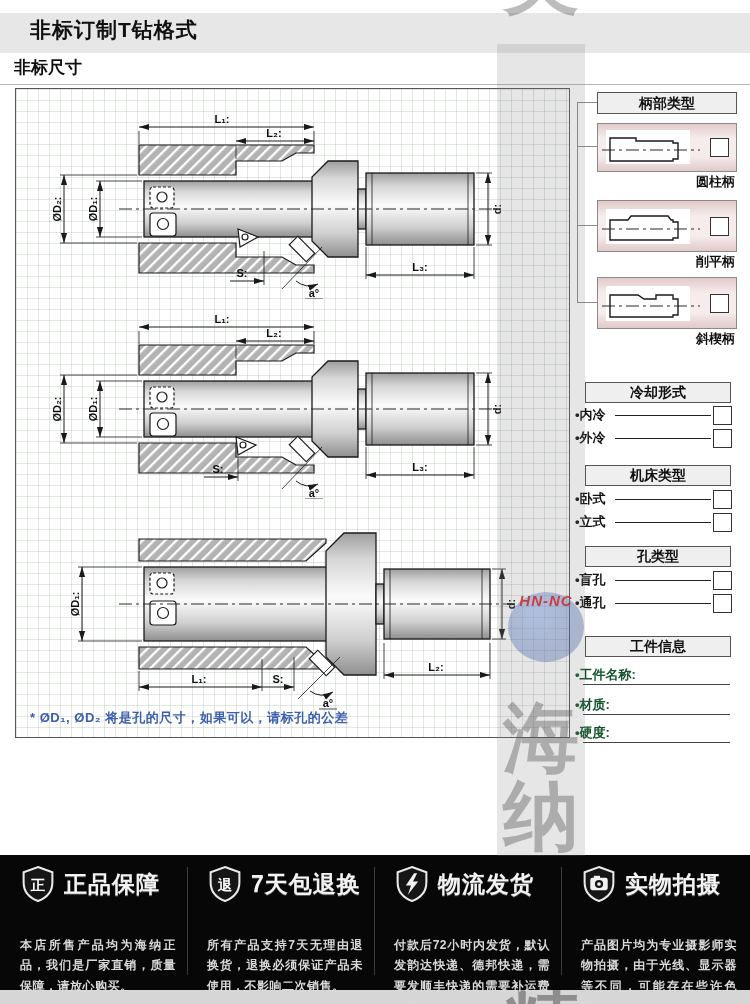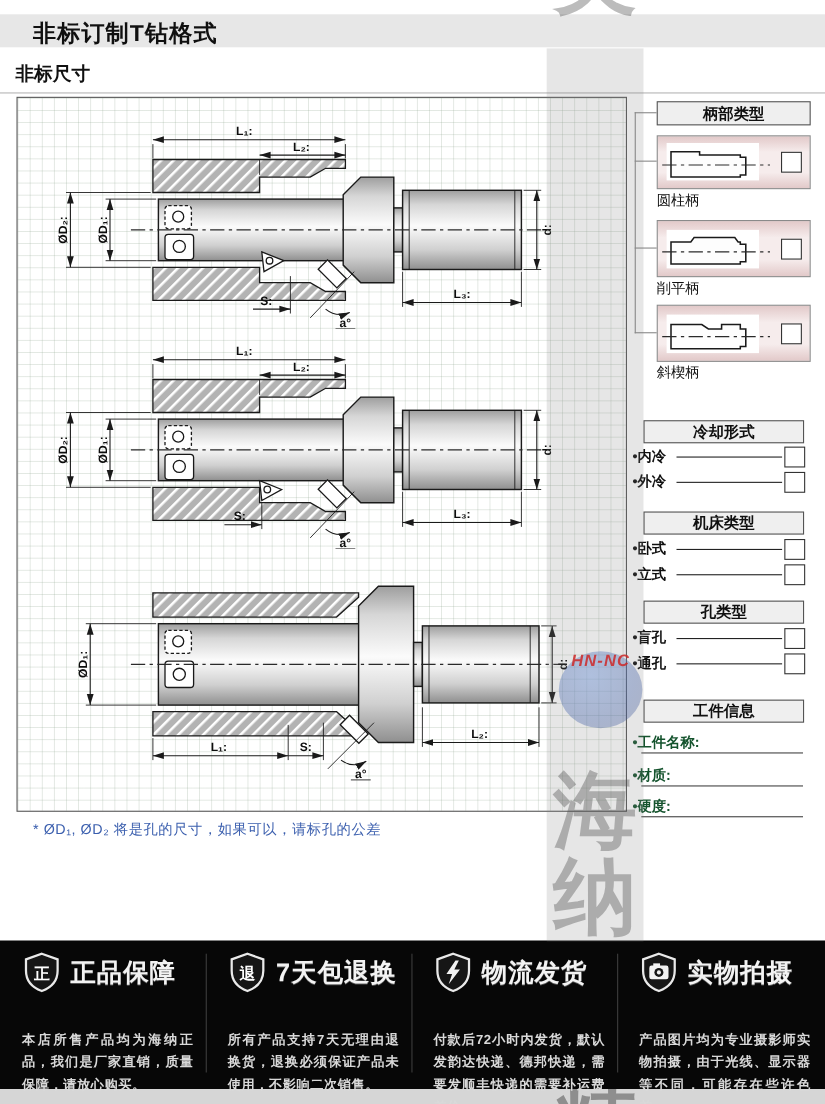--- a/index.html
+++ b/index.html
@@ -1,49 +1,49 @@
 <!DOCTYPE html>
 <html><head>
 <meta charset="utf-8">
 <style>
   html,body{margin:0;padding:0;background:#fff;}
   .page{position:relative;width:750px;height:1004px;background:#fff;overflow:hidden;
         font-family:"Liberation Sans","DejaVu Sans",sans-serif;color:#111;}
   
-  .title-bar{position:absolute;left:0;top:13px;width:750px;height:30px;background:#e7e7e7;}
+  .title-bar{position:absolute;left:0;top:13px;width:750px;height:40px;background:#e7e7e7;}
   .page-title{position:absolute;left:30px;top:3px;font-size:21px;font-weight:bold;color:#101010;letter-spacing:1px;}
   .section-title{position:absolute;left:14px;top:56px;font-size:17px;font-weight:bold;color:#101010;}
   .rule{position:absolute;left:0;top:84px;width:750px;border-top:1px solid #b5b5b5;height:0;}
   
   .panel{position:absolute;left:15px;top:88px;width:553px;height:648px;border:1px solid #555;
          background-color:#fff;
          background-image:linear-gradient(to right,rgba(150,170,150,.28) 1px,transparent 1px),
                           linear-gradient(to bottom,rgba(150,170,150,.28) 1px,transparent 1px);
          background-size:11px 11px;}
   .drawing{position:absolute;left:8px;}
-  .note{position:absolute;left:14px;top:656px;font-size:13px;font-weight:normal;color:#3b5fae;letter-spacing:.5px;}
+  .note{position:absolute;left:14px;top:620px;font-size:13px;font-weight:bold;color:#3b5fae;letter-spacing:.5px;}
   
   svg .hatchF{fill:url(#hatch);stroke:#1a1a1a;stroke-width:1.2;}
   svg .steelF{fill:url(#steel);stroke:#1a1a1a;stroke-width:1.3;}
   svg .white{fill:#fff;stroke:#1a1a1a;stroke-width:1.2;}
   svg .dashed{stroke-dasharray:3 2;}
   svg .dim{stroke:#1a1a1a;stroke-width:1;fill:none;}
   svg .dimA{marker-start:url(#arr);marker-end:url(#arr);}
   svg .dimE{marker-end:url(#arr);}
   svg .ext{stroke:#1a1a1a;stroke-width:.8;fill:none;}
   svg .cl{stroke:#2a2a2a;stroke-width:1;stroke-dasharray:13 4 3 4;fill:none;}
   svg .lbl{font:bold 11px "Liberation Sans",sans-serif;fill:#0d0d0d;text-anchor:middle;}
   
   .sidebar{position:absolute;left:575px;top:88px;width:165px;height:670px;}
   .hdrbox{position:absolute;left:10px;width:144px;height:19px;background:#efefef;border:1px solid #555;
           font-size:14px;font-weight:bold;text-align:center;line-height:19px;color:#101010;}
   .shank-hdr{left:22px;width:138px;height:20px;line-height:20px;}
   .shank-box{position:absolute;left:22px;width:138px;border:1px solid #8a8a8a;
              background:linear-gradient(180deg,#e2c9c9 0%,#f6ecec 30%,#f6ecec 70%,#e2c9c9 100%);}
-  .shank-label{position:absolute;left:22px;width:138px;text-align:left;font-size:13px;font-weight:normal;color:#101010;}
+  .shank-label{position:absolute;left:22px;width:138px;text-align:right;font-size:13px;font-weight:bold;color:#101010;}
   .cb{position:absolute;width:17px;height:17px;background:#fff;border:1px solid #333;}
   .optrow{position:absolute;left:0;width:165px;height:20px;}
   .optrow .opt-label{position:absolute;left:0;top:1px;font-size:13px;font-weight:bold;color:#101010;}
   .optrow .opt-line{position:absolute;left:40px;right:29px;top:10px;border-top:1px solid #222;height:0;}
   .optrow .cb{right:8px;top:1px;}
   .field{position:absolute;left:0;width:165px;height:26px;}
   .field .f-label{position:absolute;left:0;top:0;font-size:13px;font-weight:bold;color:#14532d;}
   .field .f-line{position:absolute;left:8px;right:10px;top:18px;border-top:1px solid #444;height:0;}
   .conn{position:absolute;background:#8a8a8a;}
   

